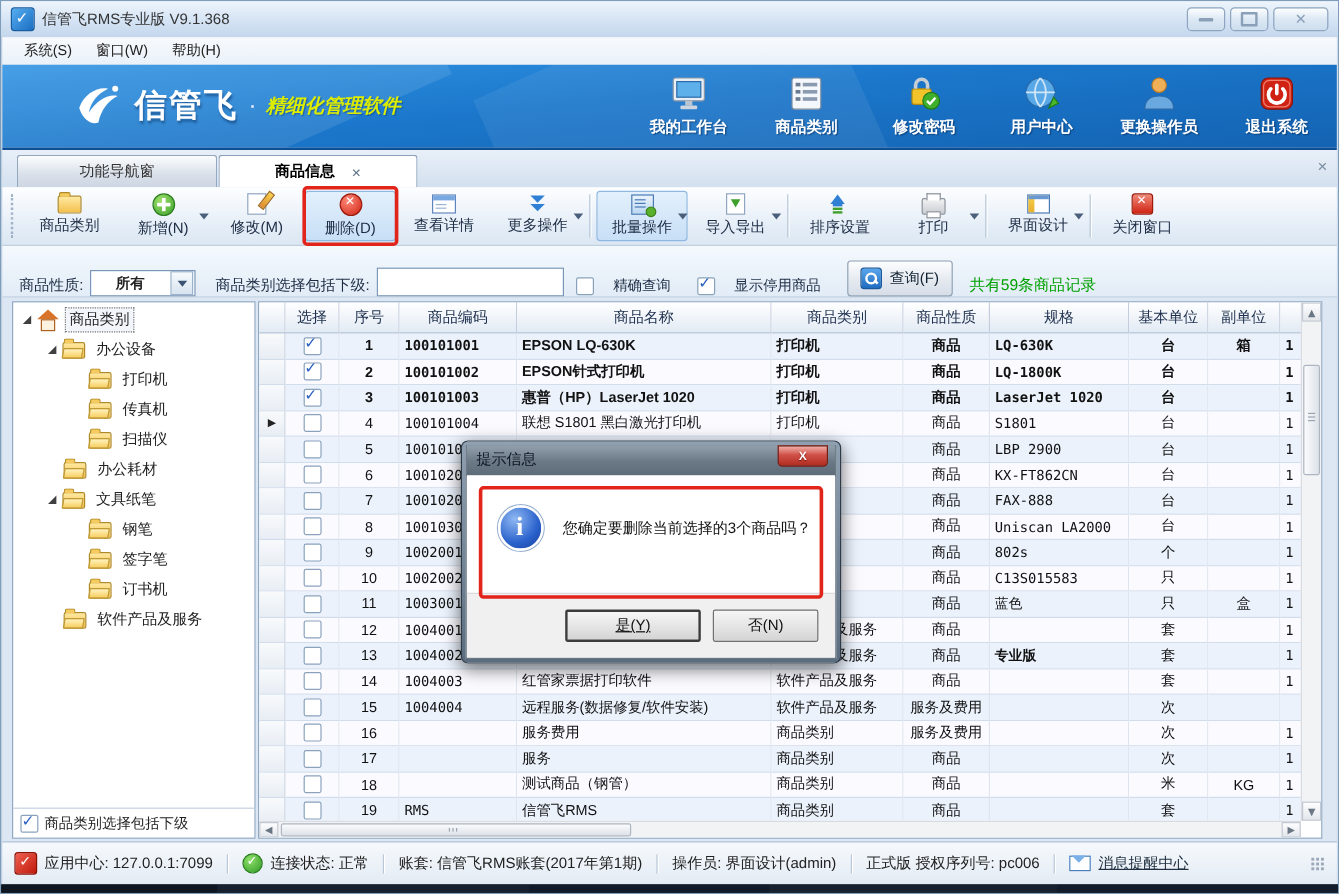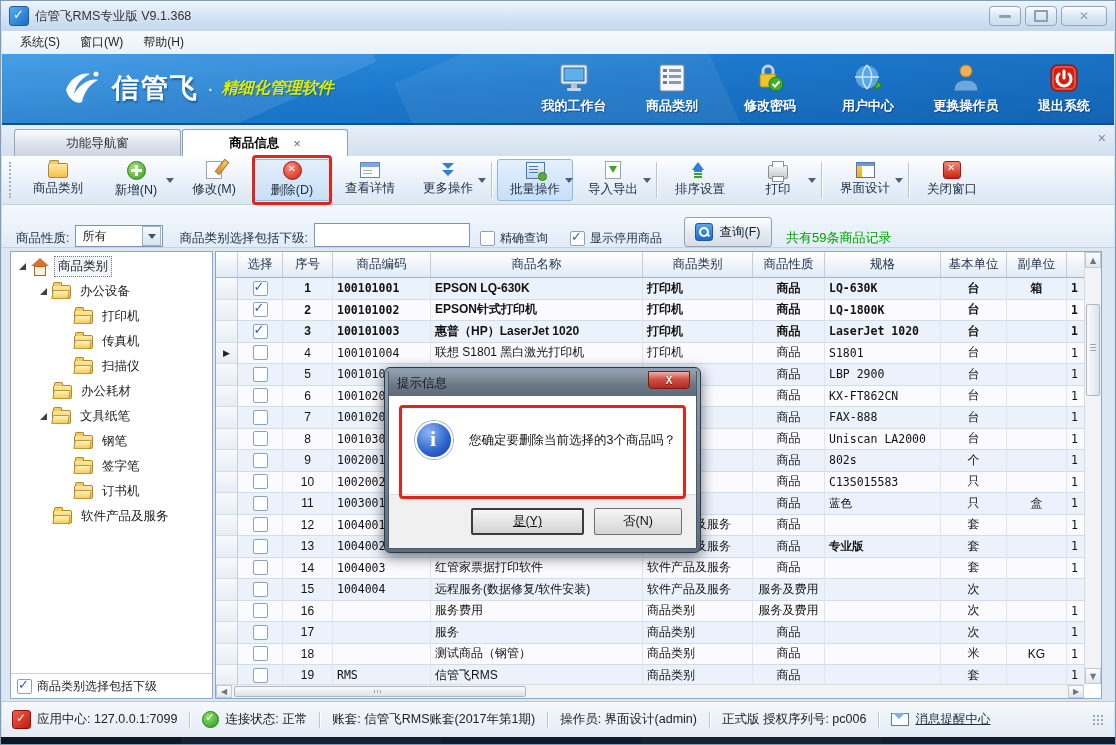--- a/index.html
+++ b/index.html
@@ -91,28 +91,28 @@
   .i-design{width:17px;height:14px;background:#fff;border:1px solid #4a7ab4;position:relative;}
   .i-design::before{content:"";position:absolute;left:0;top:0;bottom:0;width:5px;background:linear-gradient(#f7d24c,#e8b02c);}
   .i-design::after{content:"";position:absolute;left:0;top:0;right:0;height:3px;background:#6a98d0;}
   .i-closewin{width:16px;height:16px;border-radius:3px;background:linear-gradient(#f08a7a,#cf2212);border:1px solid #9c1a0c;position:relative;}
   .i-closewin::after{content:"✕";position:absolute;left:3px;top:0px;color:#fff;font-size:10px;font-weight:bold;}
   
   .filterbar{position:absolute;left:1px;top:204px;right:1px;height:43px;background:linear-gradient(#f4f9fd,#e2ecf7);
     border-bottom:1px solid #c6d3e2;display:flex;align-items:flex-end;padding-left:14px;box-sizing:border-box;}
   .f-label{color:#1c2c44;font-size:12.5px;white-space:nowrap;}
   .f-select{width:88px;height:22px;background:#fff;border:1px solid #7a96b8;display:flex;align-items:center;justify-content:space-between;
-    padding-left:6px;margin:0 16px 0 6px;box-sizing:border-box;}
+    padding-left:20px;margin:0 16px 0 6px;box-sizing:border-box;font-weight:bold;}
   .f-select .arrowbox{width:17px;height:18px;margin-right:1px;background:linear-gradient(#f6fafd,#d8e4f0);border:1px solid #9ab2cc;
     display:flex;align-items:center;justify-content:center;}
   .f-select .arrowbox::after{content:"";width:0;height:0;border-left:4px solid transparent;border-right:4px solid transparent;border-top:5px solid #3c5474;}
   .f-input{width:150px;height:20px;border:1px solid #7a96b8;background:#fff;margin:0 10px 0 6px;}
   .chk{width:13px;height:13px;background:#fff;border:1px solid #8aa2bc;border-radius:2px;position:relative;display:inline-block;vertical-align:-2px;}
   .chk.on::after{content:"✓";position:absolute;left:0px;top:-3px;color:#2a5fc0;font-weight:bold;font-size:13px;font-family:"DejaVu Sans",sans-serif;}
-  .f-check{display:flex;align-items:center;gap:5px;margin-right:22px;color:#1c2c44;}
+  .f-check{display:flex;align-items:center;gap:16px;margin-right:22px;color:#1c2c44;}
   .f-querybtn{height:28px;min-width:86px;border:1px solid #92a2b4;border-radius:3px;background:linear-gradient(#fcfdfe,#e3e8ef 60%,#d7dee8);
     display:flex;align-items:center;justify-content:center;gap:6px;margin-right:14px;font-size:12.5px;color:#102030;}
   .i-query{width:16px;height:16px;border-radius:3px;background:linear-gradient(#5aa6ec,#1f6cc0);border:1px solid #1a5a9c;position:relative;}
   .i-query::before{content:"";position:absolute;left:3px;top:3px;width:6px;height:6px;border:2px solid #fff;border-radius:50%;}
   .i-query::after{content:"";position:absolute;left:10px;top:10px;width:4px;height:2px;background:#fff;transform:rotate(45deg);}
   .f-count{color:#00a000;font-size:13px;}
   
   .main{position:absolute;left:1px;top:247px;right:1px;bottom:43px;background:#dce7f3;}
   .treepanel{position:absolute;left:8px;top:3px;width:203px;bottom:2px;background:#fff;border:1px solid #8fa8c4;box-sizing:border-box;}
   .treebody{position:absolute;inset:2px 2px 26px 2px;overflow:hidden;}

